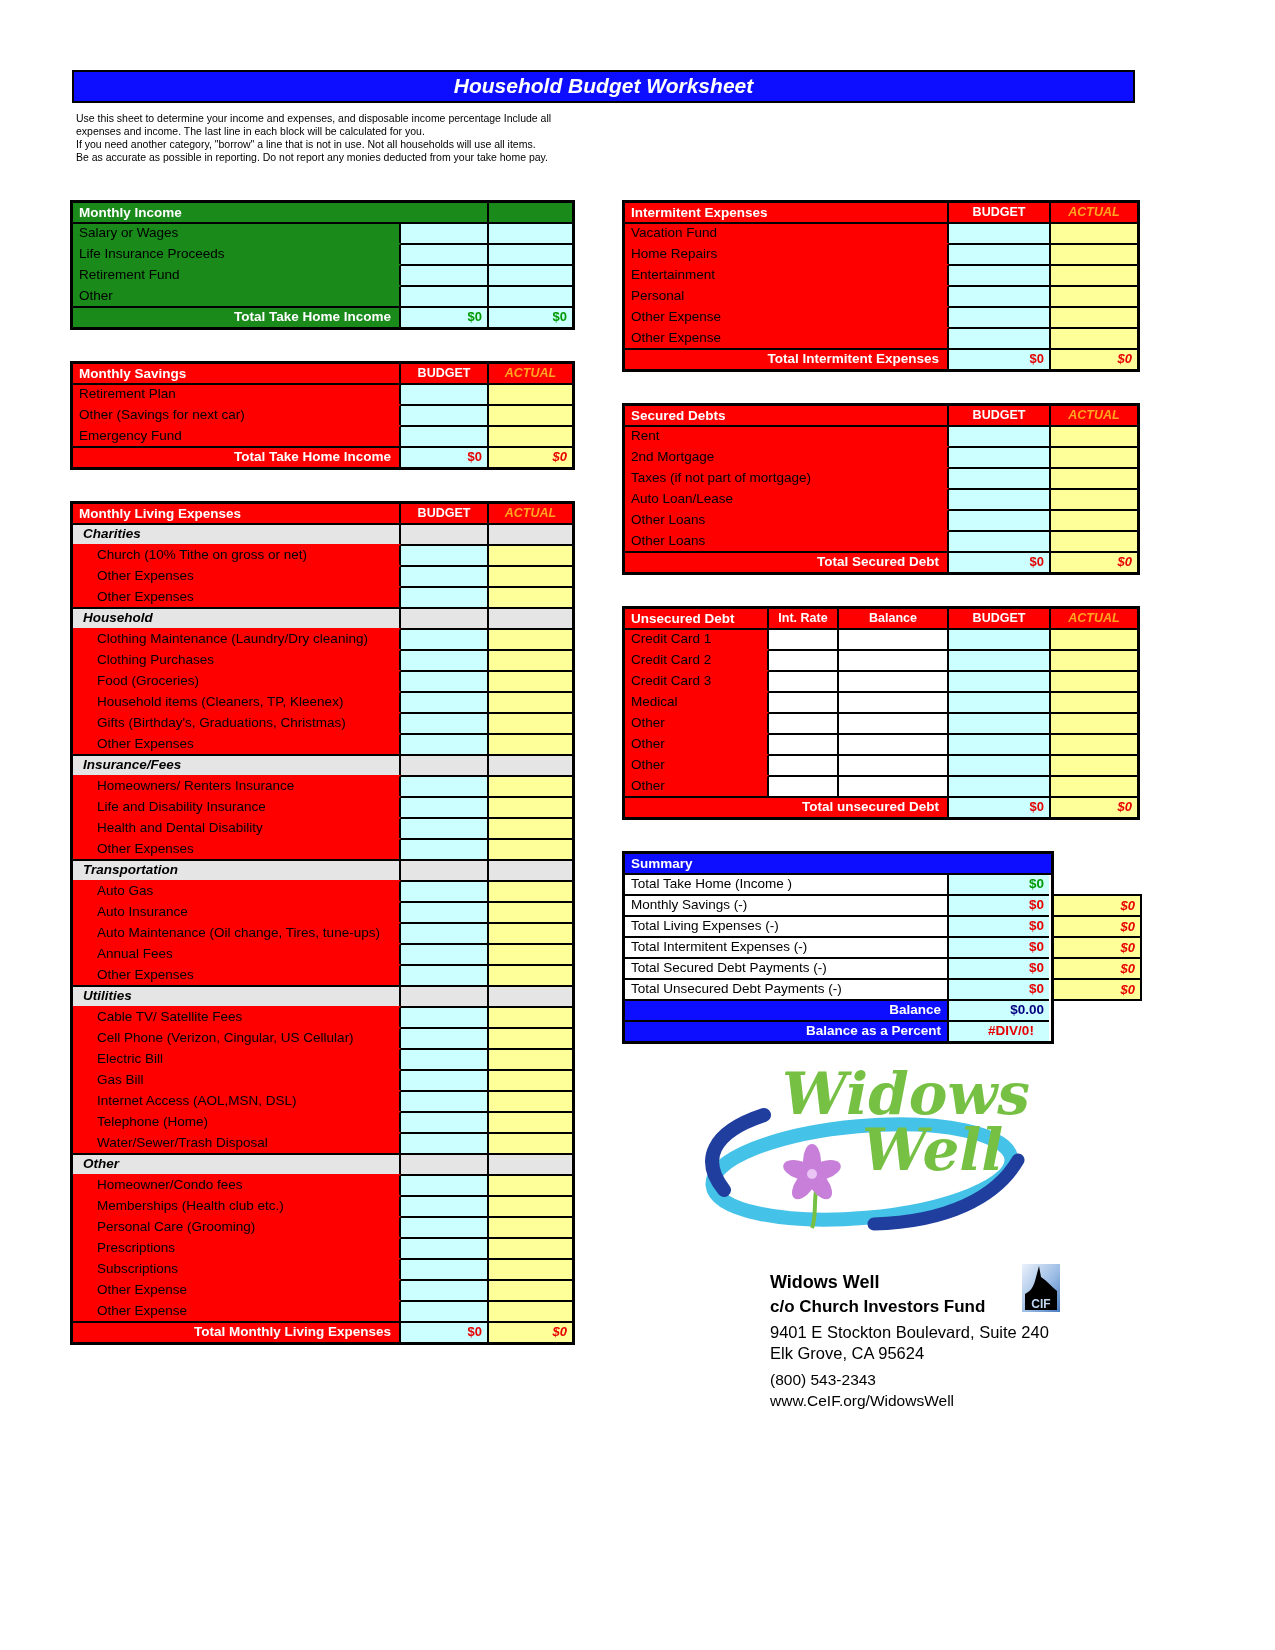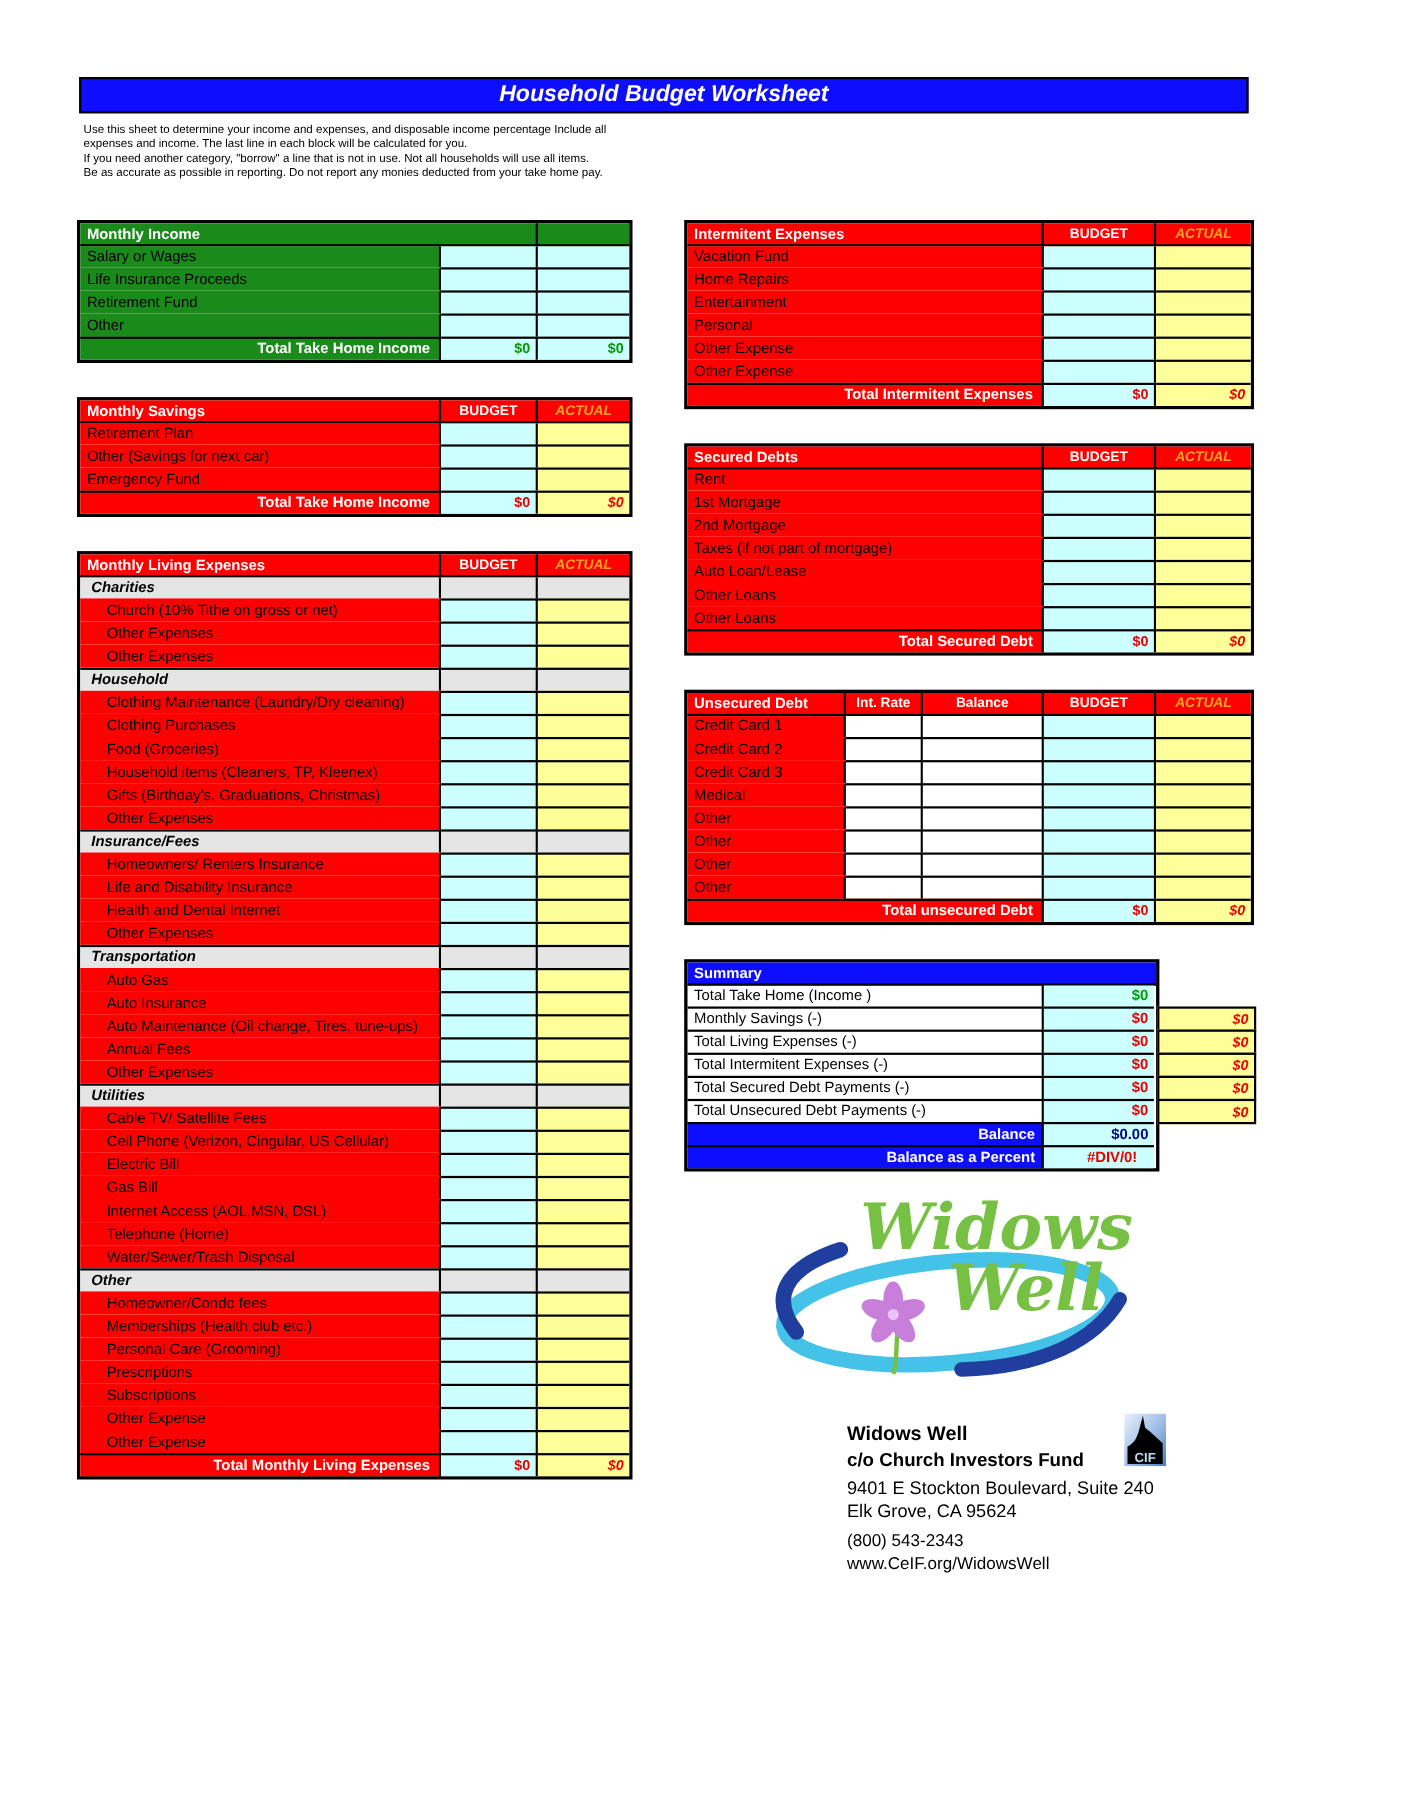--- a/index.html
+++ b/index.html
@@ -293,21 +293,21 @@
             <div class="cell c-actual"></div>
           </div>
 
           <div class="trow" data-type="item">
             <div class="cell c-label">Life and Disability Insurance</div>
             <div class="cell c-budget"></div>
             <div class="cell c-actual"></div>
           </div>
 
           <div class="trow" data-type="item">
-            <div class="cell c-label">Health and Dental Internet</div>
+            <div class="cell c-label">Health and Dental Disability</div>
             <div class="cell c-budget"></div>
             <div class="cell c-actual"></div>
           </div>
 
           <div class="trow" data-type="item">
             <div class="cell c-label">Other Expenses</div>
             <div class="cell c-budget"></div>
             <div class="cell c-actual"></div>
           </div>
 
@@ -511,25 +511,20 @@
         <div class="cell c-actual hdr-actual">ACTUAL</div>
       </div>
       <div class="tbody">
 
           <div class="trow">
             <div class="cell c-label">Rent</div>
             <div class="cell c-budget"></div>
             <div class="cell c-actual"></div>
           </div>
 
-          <div class="trow">
-            <div class="cell c-label">1st Mortgage</div>
-            <div class="cell c-budget"></div>
-            <div class="cell c-actual"></div>
-          </div>
 
           <div class="trow">
             <div class="cell c-label">2nd Mortgage</div>
             <div class="cell c-budget"></div>
             <div class="cell c-actual"></div>
           </div>
 
           <div class="trow">
             <div class="cell c-label">Taxes (if not part of mortgage)</div>
             <div class="cell c-budget"></div>

